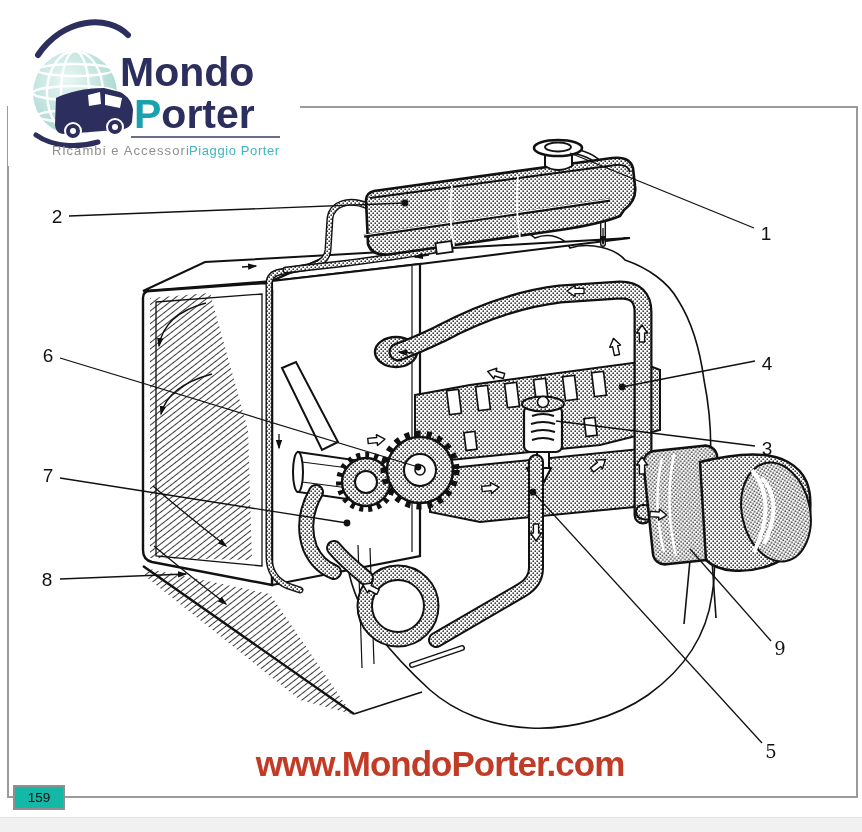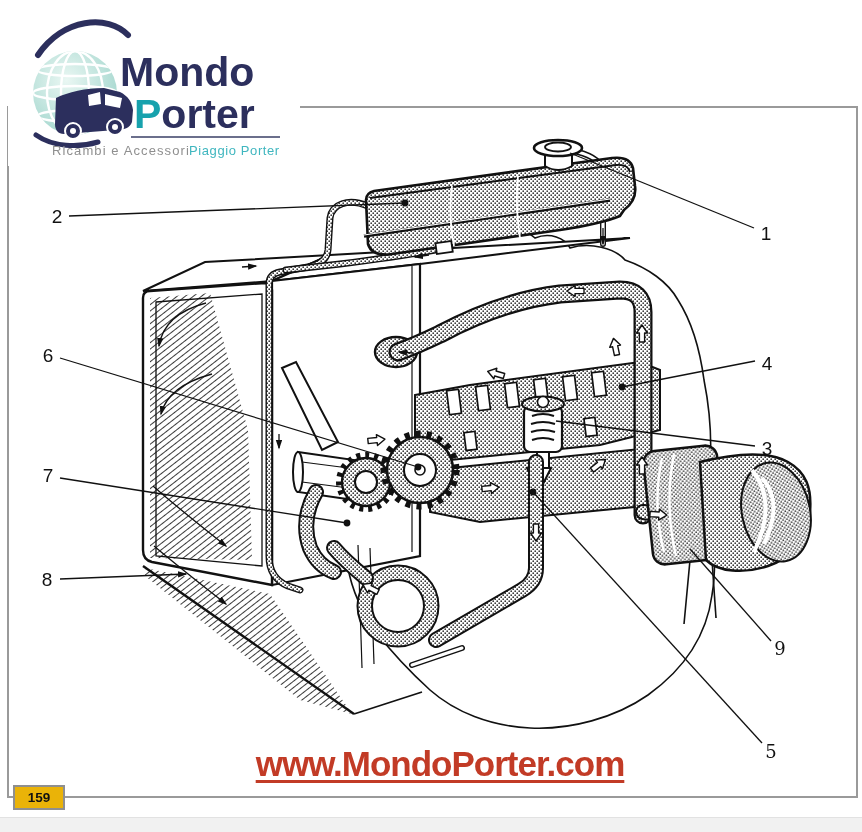--- a/index.html
+++ b/index.html
@@ -9,24 +9,24 @@
   #frame{position:absolute;left:7px;top:106px;width:847px;height:688px;
          border:2px solid #9a9a9a;}
   
   #diag{position:absolute;left:0;top:0;width:862px;height:832px;}
   
   #logo{position:absolute;left:8px;top:0;width:292px;height:166px;background:#fff;}
   #logo svg{display:block;}
   
   #site{position:absolute;left:0;right:0;top:744px;text-align:center;padding-left:18px;
         font-weight:bold;font-size:35px;letter-spacing:-1px;color:#c23b26;}
-  #site span{text-decoration:underline;text-decoration-thickness:3px;text-underline-offset:4px;margin-top:31px;}
-  #pageno{position:absolute;left:13px;top:785px;width:48px;height:21px;background:#eab308;
+  #site span{text-decoration-thickness:3px;text-underline-offset:4px;margin-top:31px;}
+  #pageno{position:absolute;left:13px;top:785px;width:48px;height:21px;background:#14b8a6;
           border:2px solid #8f8f8f;display:flex;align-items:center;justify-content:center;
-          font-weight:bold;font-size:13.5px;color:#111;}
+          font-weight:normal;font-size:13.5px;color:#111;}
   #bottombar{position:absolute;left:0;bottom:0;width:862px;height:14px;background:#f1f1f1;
              border-top:1px solid #e2e2e2;}
   .num-sans{font-family:"Liberation Sans",sans-serif;font-size:19px;fill:#111;}
   .num-serif{font-family:"DejaVu Serif",serif;font-size:18px;fill:#111;}
   .ink{stroke:#111;fill:none;}
   .leader{stroke:#111;stroke-width:1.3;fill:none;}
   .hoseO{stroke:#111;stroke-width:19;fill:none;stroke-linecap:round;stroke-linejoin:round;}
   .hoseF{stroke:url(#dots);stroke-width:14.5;fill:none;stroke-linecap:round;stroke-linejoin:round;}
   .pipeO{stroke:#111;stroke-width:16;fill:none;stroke-linecap:round;stroke-linejoin:round;}
   .pipeF{stroke:url(#dots);stroke-width:12;fill:none;stroke-linecap:round;stroke-linejoin:round;}

